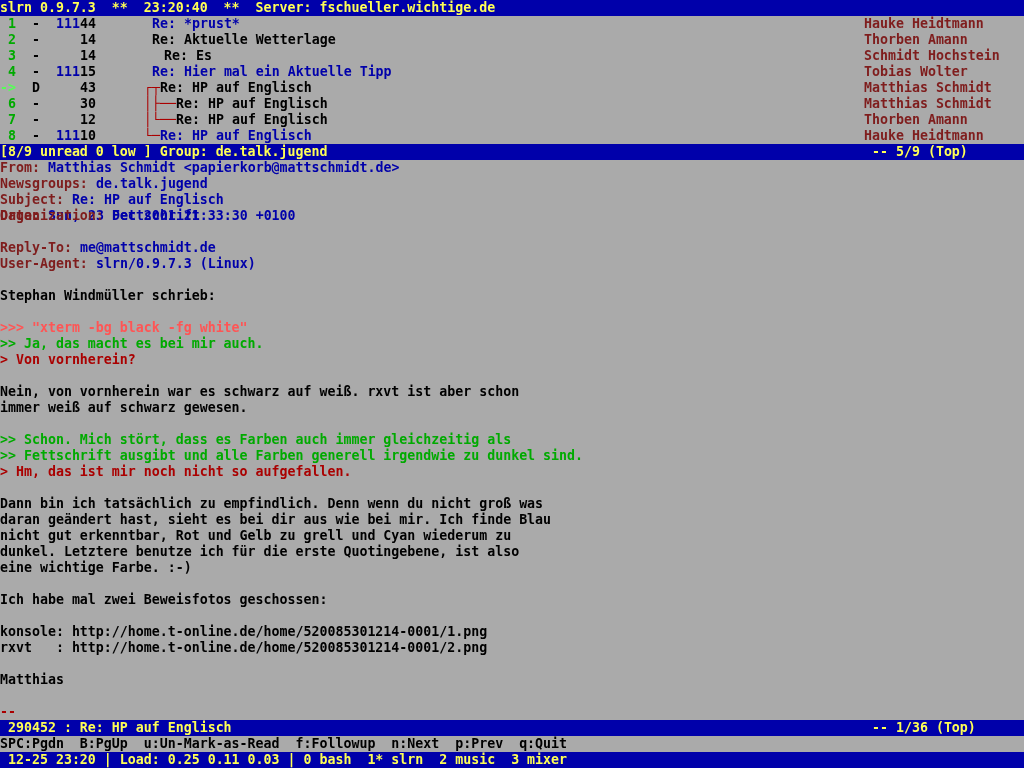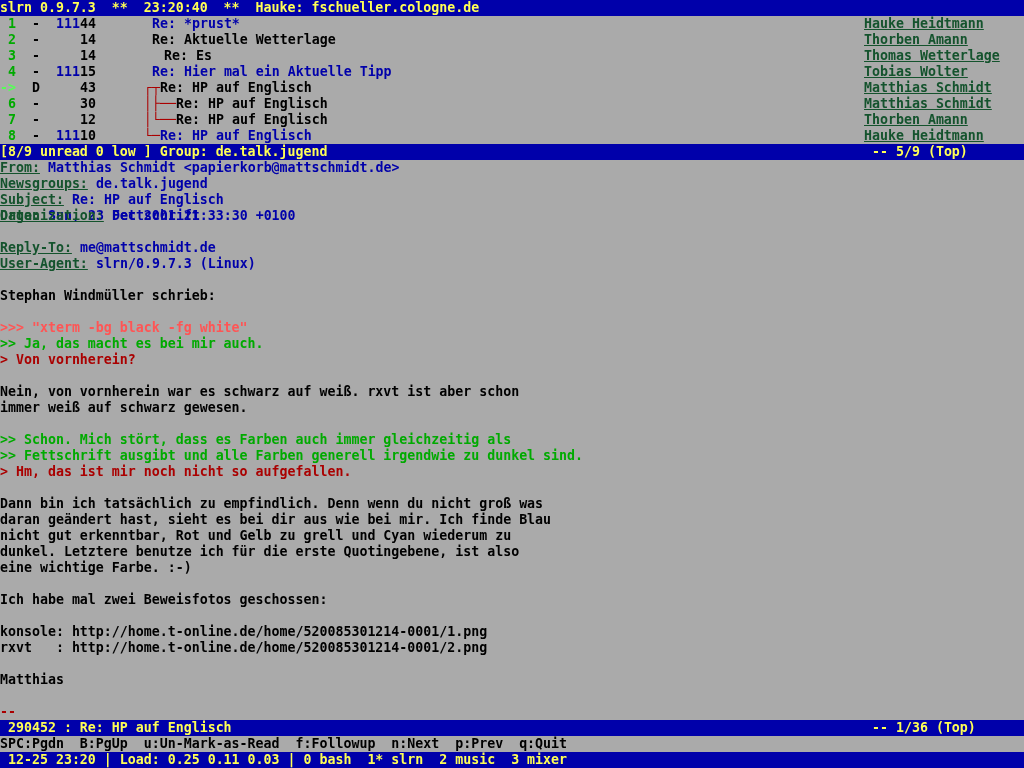--- a/index.html
+++ b/index.html
@@ -13,32 +13,32 @@
     cursor:text;
   }
   .trow { position:absolute; left:0; width:100%; height:16px; }
   .seg  { position:absolute; top:0; white-space:pre; }
   .bluebar { background:#0000AA; color:#FFFF55; }
   .block { position:absolute; left:0; width:100%; }
   .c-blk  { color:#000000; }
   .c-blu  { color:#0000AA; }
   .c-grn  { color:#00AA00; }
   .c-lgrn { color:#55FF55; }
-  .c-mag  { color:#14532d;text-decoration:underline; }
+  .c-mag  { color:#7f1d1d; }
   .c-red  { color:#AA0000; }
   .c-lred { color:#FF5555; }
 </style>
 </head>
 <body>
 
 <div class="screen">
 
   
   <div class="trow bluebar" style="top:0">
-    <span class="seg" style="left:0">slrn 0.9.7.3  **  23:20:40  **  Hauke: fschueller.cologne.de</span>
+    <span class="seg" style="left:0">slrn 0.9.7.3  **  23:20:40  **  Server: fschueller.wichtige.de</span>
   </div>
 
   
   <div class="block" style="top:16px; height:128px;">
 
     <div class="trow" style="top:0">
       <span class="seg c-grn" style="left:8px">1</span>
       <span class="seg c-blk" style="left:32px">-</span>
       <span class="seg c-blu" style="left:56px">111</span>
       <span class="seg c-blk" style="left:80px">44</span>
@@ -52,21 +52,21 @@
       <span class="seg c-blk" style="left:80px">14</span>
       <span class="seg c-blk" style="left:152px">Re: Aktuelle Wetterlage</span>
       <span class="seg c-mag" style="left:864px">Thorben Amann</span>
     </div>
 
     <div class="trow" style="top:32px">
       <span class="seg c-grn" style="left:8px">3</span>
       <span class="seg c-blk" style="left:32px">-</span>
       <span class="seg c-blk" style="left:80px">14</span>
       <span class="seg c-blk" style="left:164px">Re: Es</span>
-      <span class="seg c-mag" style="left:864px">Thomas Wetterlage</span>
+      <span class="seg c-mag" style="left:864px">Schmidt Hochstein</span>
     </div>
 
     <div class="trow" style="top:48px">
       <span class="seg c-grn" style="left:8px">4</span>
       <span class="seg c-blk" style="left:32px">-</span>
       <span class="seg c-blu" style="left:56px">111</span>
       <span class="seg c-blk" style="left:80px">15</span>
       <span class="seg c-blu" style="left:152px">Re: Hier mal ein Aktuelle Tipp</span>
       <span class="seg c-mag" style="left:864px">Tobias Wolter</span>
     </div>

